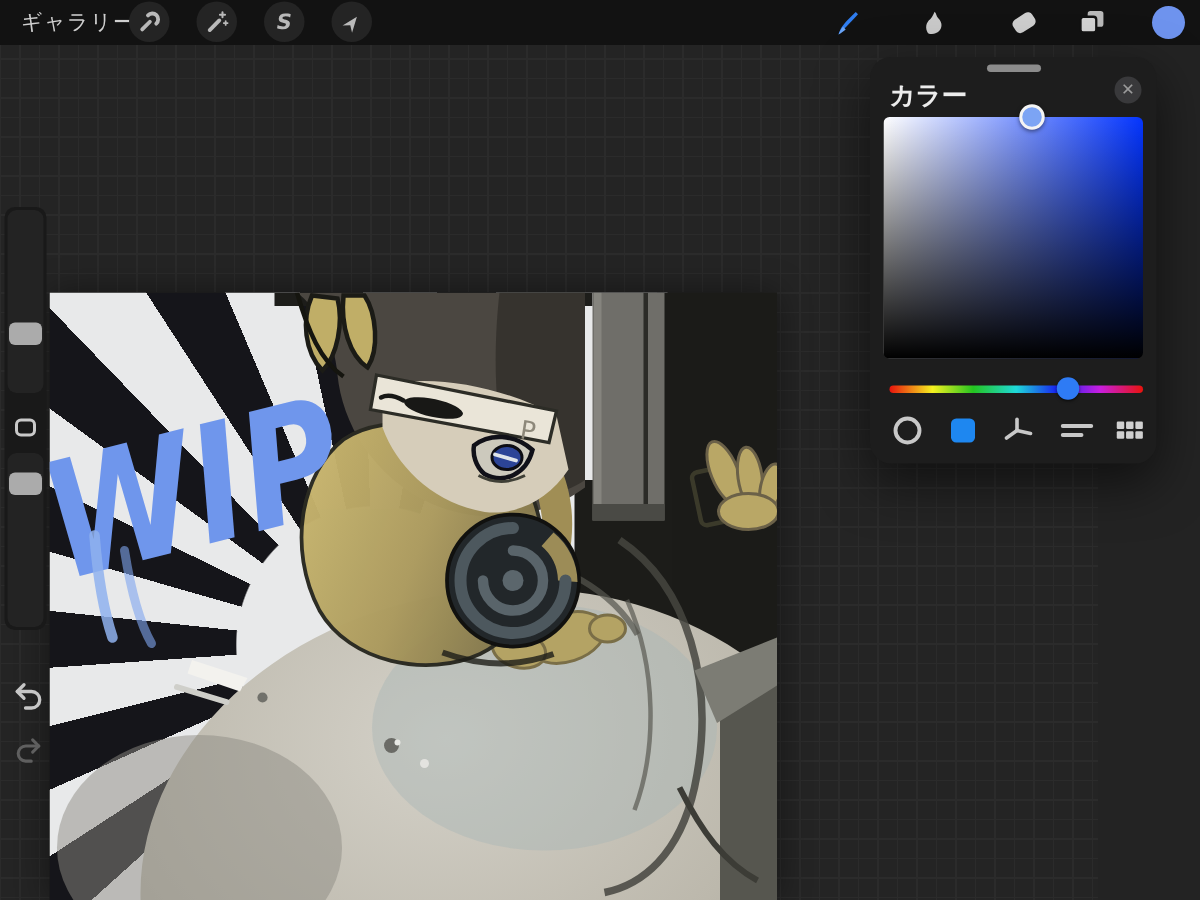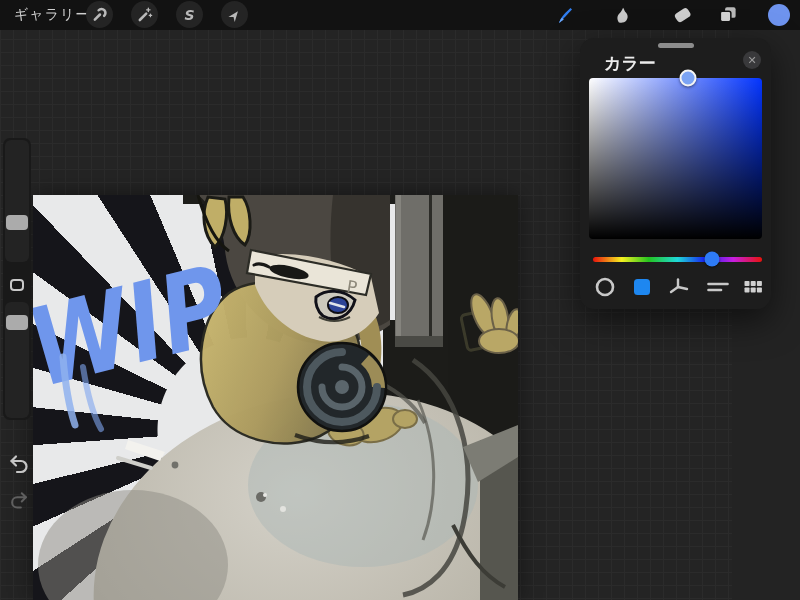--- a/index.html
+++ b/index.html
@@ -20,21 +20,21 @@
   .tb-plain  { position:absolute; top:1px; width:27px; height:27px;
     display:flex; align-items:center; justify-content:center; }
   .s-glyph { color:#b9b9b9; font-size:14px; font-weight:bold; font-style:italic;
     font-family:"DejaVu Sans",sans-serif; }
 
   
   #color-panel { position:absolute; left:580px; top:38px; width:191px; height:271px;
     background:#1d1d1d; border-radius:14px; box-shadow:0 12px 34px rgba(0,0,0,.55); z-index:40; }
   #panel-drag-handle { position:absolute; left:50%; top:5px; transform:translateX(-50%);
     width:36px; height:4.5px; border-radius:3px; background:#8c8c8c; }
-  #color-title { position:absolute; left:24px; top:14px; color:#ececec; font-size:17px; font-weight:bold; }
+  #color-title { position:absolute; left:13px; top:14px; color:#ececec; font-size:17px; font-weight:bold; }
   #color-close { position:absolute; right:10px; top:13px; width:18px; height:18px; border-radius:50%;
     background:#39393b; color:#9b9b9b; font-size:11px; line-height:18px; text-align:center; }
   #sat-square { position:absolute; left:9px; top:40px; width:173px; height:161px; border-radius:4px;
     background:
       linear-gradient(to bottom, rgba(0,0,0,0) 0%, #000 100%),
       linear-gradient(to right, #ffffff 0%, #0435ff 100%); }
   #sat-selector { position:absolute; width:17px; height:17px; border-radius:50%;
     background:#7ca4f4; border:2.5px solid #f4f4f4; transform:translate(-50%,-50%);
     box-shadow:0 1px 3px rgba(0,0,0,.5); }
   #hue-slider { position:absolute; left:13px; top:219px; width:169px; height:4.5px; border-radius:3px;

